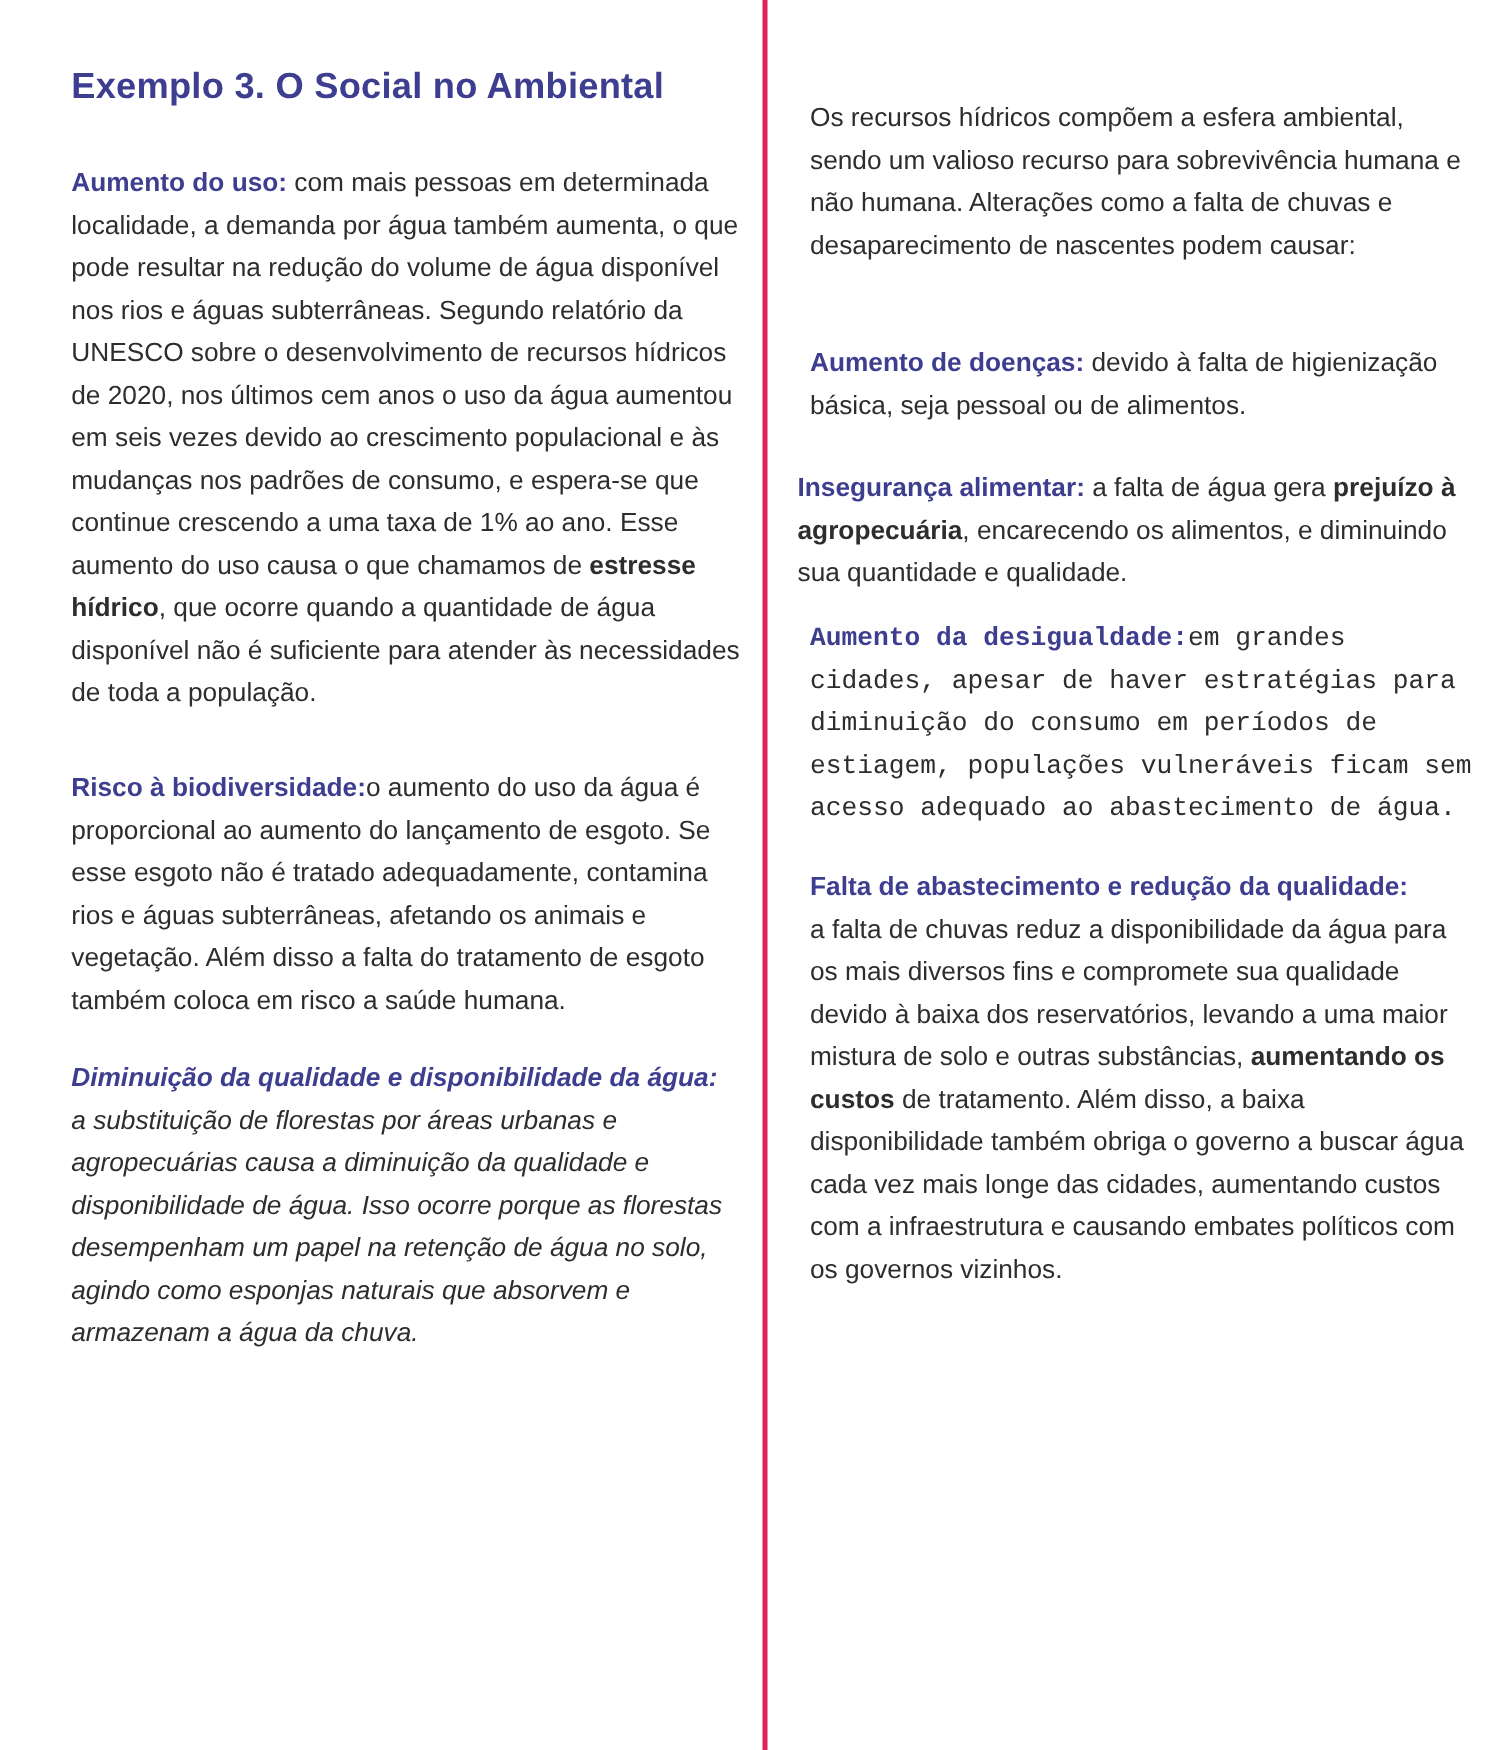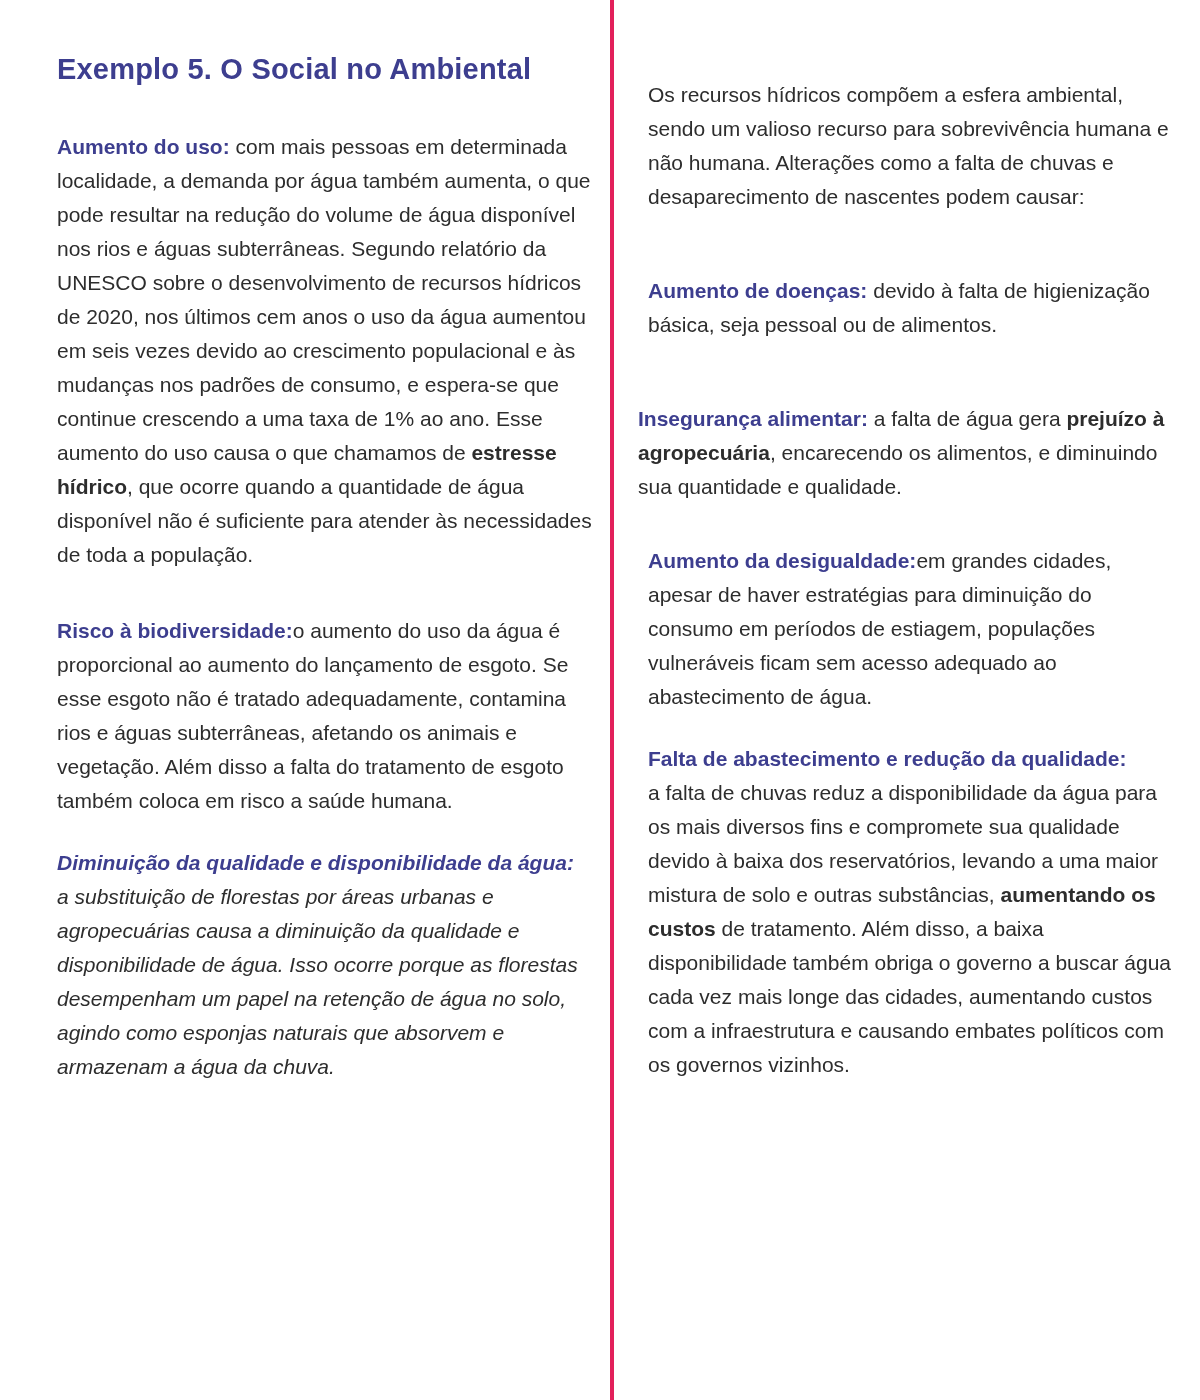--- a/index.html
+++ b/index.html
@@ -24,35 +24,35 @@
   .col-right{left:648px;width:532px;}
   .title{margin:0;font-size:29px;line-height:38px;font-weight:700;letter-spacing:0.2px;}
   .t-left{color:var(--indigo);}
   .t-right{color:var(--orange);}
   .para{margin:28px 0 0 0;font-size:21px;line-height:34px;font-weight:400;color:var(--body);}
   .seg-lead{font-weight:700;color:var(--indigo);}
   .seg-bold{font-weight:700;color:var(--body);}
   .seg-normal{font-weight:400;}
   .mt-28{margin-top:28px;font-style:italic;}
   .mt-30{margin-top:42px;}
-  .mt-32{margin-top:40px;}
+  .mt-32{margin-top:19px;font-family:Liberation Mono, monospace;}
   .mt-34{}
-  .mt-38{margin-top:60px;}
+  .mt-38{margin-top:32px;}
   .mt-60{margin-top:60px;}
   .shift-left{margin-left:-10px;}
 </style>
 </head>
 <body>
 
 <div class="page">
 
   <div class="divider"></div>
 
   <section class="col col-left">
-    <h1 class="title t-left">Exemplo 5. O Social no Ambiental</h1>
+    <h1 class="title t-left">Exemplo 3. O Social no Ambiental</h1>
     <p class="para mt-30"><span class="seg-lead">Aumento do uso:</span><span class="seg-normal"> com mais pessoas em determinada localidade, a demanda por água também aumenta, o que pode resultar na redução do volume de água disponível nos rios e águas subterrâneas. Segundo relatório da UNESCO sobre o desenvolvimento de recursos hídricos de 2020, nos últimos cem anos o uso da água aumentou em seis vezes devido ao crescimento populacional e às mudanças nos padrões de consumo, e espera-se que continue crescendo a uma taxa de 1% ao ano. Esse aumento do uso causa o que chamamos de </span><span class="seg-bold">estresse hídrico</span><span class="seg-normal">, que ocorre quando a quantidade de água disponível não é suficiente para atender às necessidades de toda a população.</span></p>
     <p class="para mt-30"><span class="seg-lead">Risco à biodiversidade:</span><span class="seg-normal">o aumento do uso da água é proporcional ao aumento do lançamento de esgoto. Se esse esgoto não é tratado adequadamente, contamina rios e águas subterrâneas, afetando os animais e vegetação. Além disso a falta do tratamento de esgoto também coloca em risco a saúde humana.</span></p>
     <p class="para mt-28"><span class="seg-lead">Diminuição da qualidade e disponibilidade da água:</span><br><span class="seg-normal">a substituição de florestas por áreas urbanas e agropecuárias causa a diminuição da qualidade e disponibilidade de água. Isso ocorre porque as florestas desempenham um papel na retenção de água no solo, agindo como esponjas naturais que absorvem e armazenam a água da chuva.</span></p>
   </section>
 
   <section class="col col-right">
     <p class="para">Os recursos hídricos compõem a esfera ambiental, sendo um valioso recurso para sobrevivência humana e não humana. Alterações como a falta de chuvas e desaparecimento de nascentes podem causar:</p>
     <p class="para mt-60"><span class="seg-lead">Aumento de doenças:</span><span class="seg-normal"> devido à falta de higienização básica, seja pessoal ou de alimentos.</span></p>
     <p class="para mt-38 shift-left"><span class="seg-lead">Insegurança alimentar:</span><span class="seg-normal"> a falta de água gera </span><span class="seg-bold">prejuízo à agropecuária</span><span class="seg-normal">, encarecendo os alimentos, e diminuindo sua quantidade e qualidade.</span></p>
     <p class="para mt-32"><span class="seg-lead">Aumento da desigualdade:</span><span class="seg-normal">em grandes cidades, apesar de haver estratégias para diminuição do consumo em períodos de estiagem, populações vulneráveis ficam sem acesso adequado ao abastecimento de água.</span></p>

